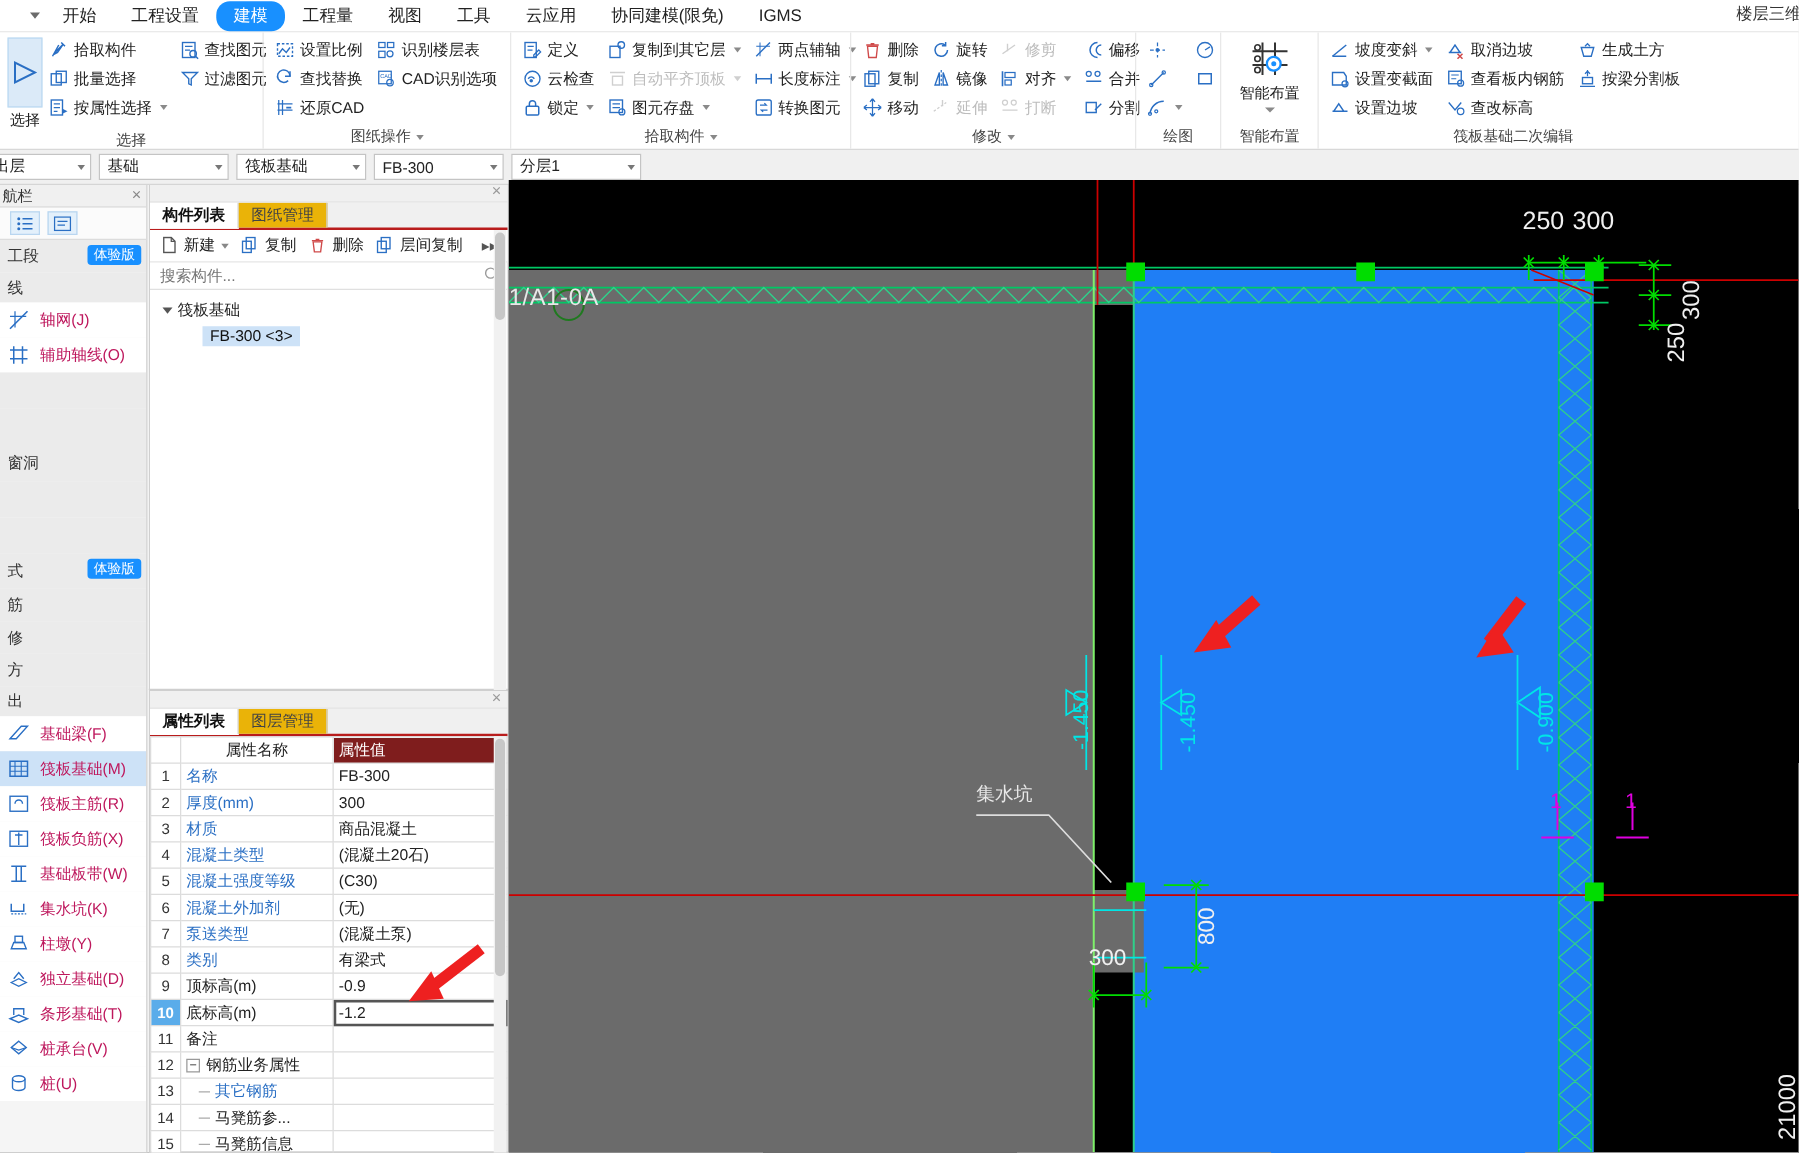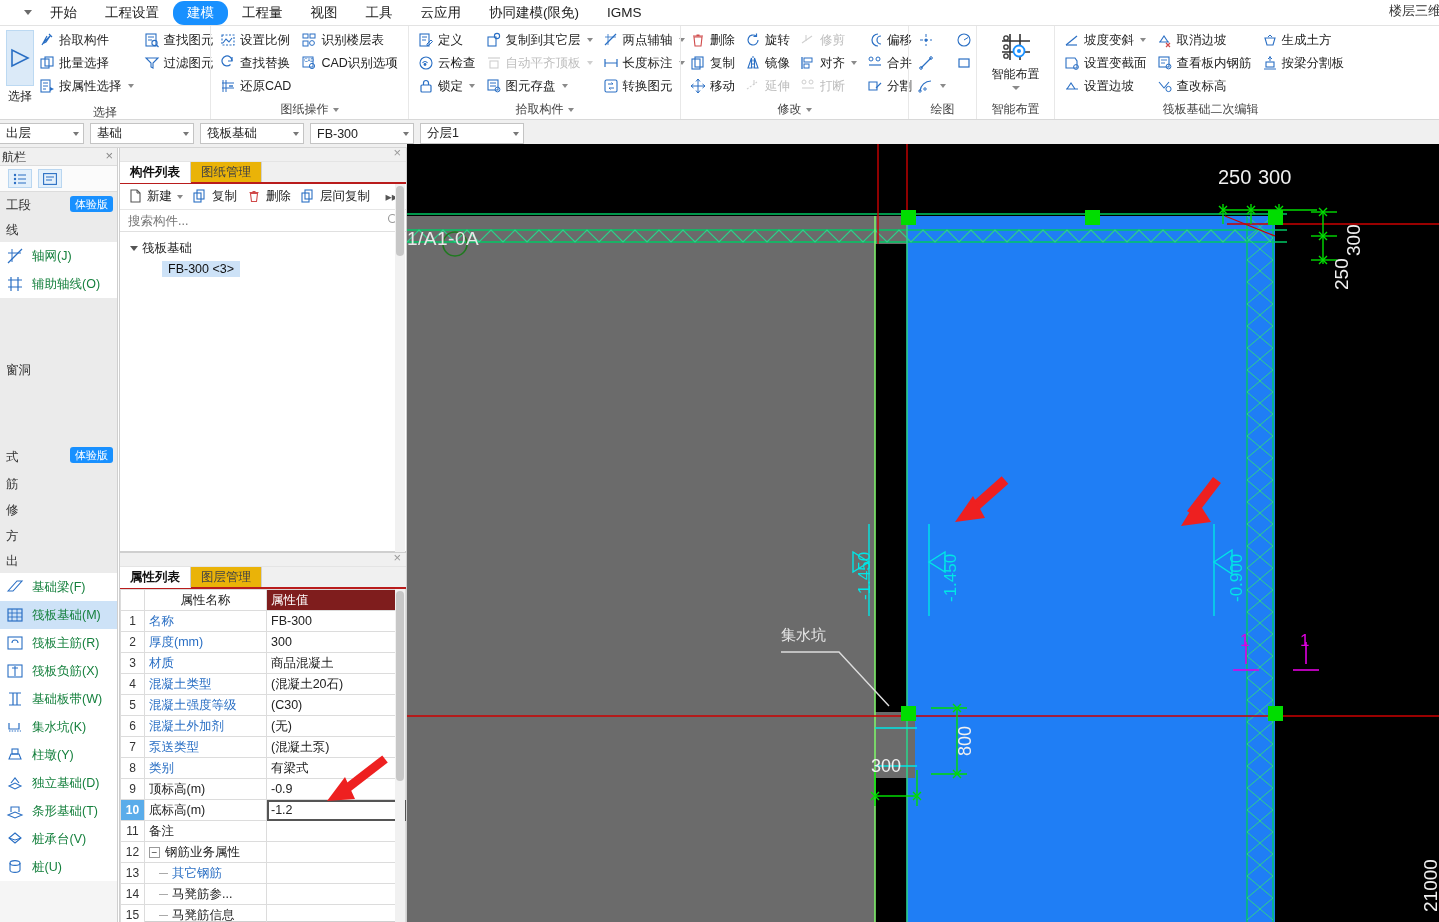--- a/index.html
+++ b/index.html
@@ -68,21 +68,21 @@
     justify-content: flex-start; padding-top: 1px;
   }
   .leftsel .selbox { width: 28px; height: 56px; background:#dbeaf8; border:1px solid #bcd9f2;
     display:flex;align-items:center;justify-content:center;}
   .leftsel .sellabel { font-size:12px; color:#222; margin-top:2px; }
 
   
   .selbar {
     position: absolute; top: 120px; left: 0; width: 1439px; height: 28px;
     background: #f0f0f0; border-bottom: 1px solid #d5d5d5; display:flex; align-items:center; gap:6px;
-    padding-left: 11px;
+    padding-left: 0px;
   }
   .combo {
     height: 21px; background:#fff; border:1px solid #c4c4c4; display:flex; align-items:center;
     padding: 0 4px 0 6px; font-size:12.5px; color:#222; position: relative;
   }
   .combo .txt { flex:1; white-space:nowrap; overflow:hidden; }
   .combo .caret { width:0;height:0;border-left:3.5px solid transparent;border-right:3.5px solid transparent;border-top:4px solid #777; margin-left:6px;}
 
   
   .leftpanel {
@@ -92,21 +92,21 @@
   .lp-header { height: 18px; background:#f0f0f0; border-bottom:1px solid #dcdcdc; position:relative; }
   .lp-header .ttl { position:absolute; left:2px; top:1px; font-size:12px; color:#333; }
   .lp-header .x { position:absolute; right:4px; top:0px; color:#888; font-size:13px; cursor:pointer;}
   .lp-toolbar { height: 26px; display:flex; align-items:center; gap:6px; padding-left:8px;
     border-bottom:1px solid #dcdcdc; background:#fbfbfb;}
   .lp-tgl { width: 24px; height: 19px; border:1px solid #b9d6f0; background:#e3f0fb; display:flex;
     align-items:center; justify-content:center; }
   .navlist { overflow:hidden; }
   .navrow {
     height: 28px; display:flex; align-items:center; gap:8px; padding-left: 6px;
-    font-size: 12.5px; color:#15803d; position:relative; white-space: nowrap;
+    font-size: 12.5px; color:#be185d; position:relative; white-space: nowrap;
   }
   .navrow.group { background:#ebebeb; color:#333; height:26px; }
   .navrow.white { background:#fff; }
   .navrow.sel { background:#cde2f7; }
   .navrow .nico { width:18px; height:18px; flex:none; }
   .badge {
     position:absolute; right:4px; top:4px; background:#1890ff; color:#fff;
     font-size:11px; padding:1px 5px; border-radius:3px; line-height:14px;
   }
 

